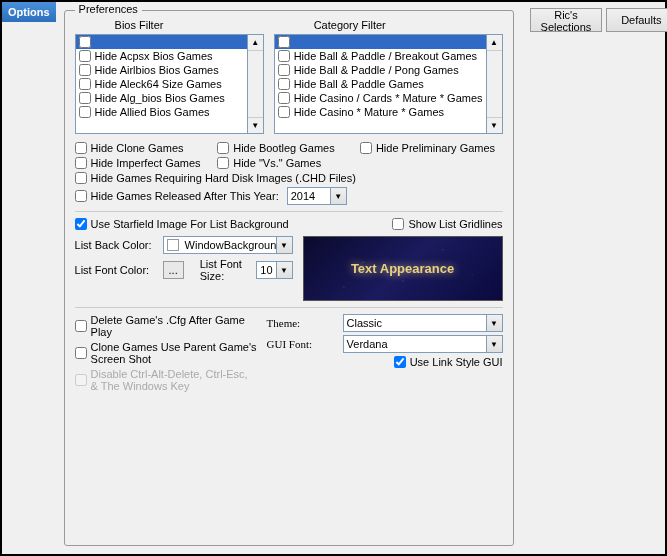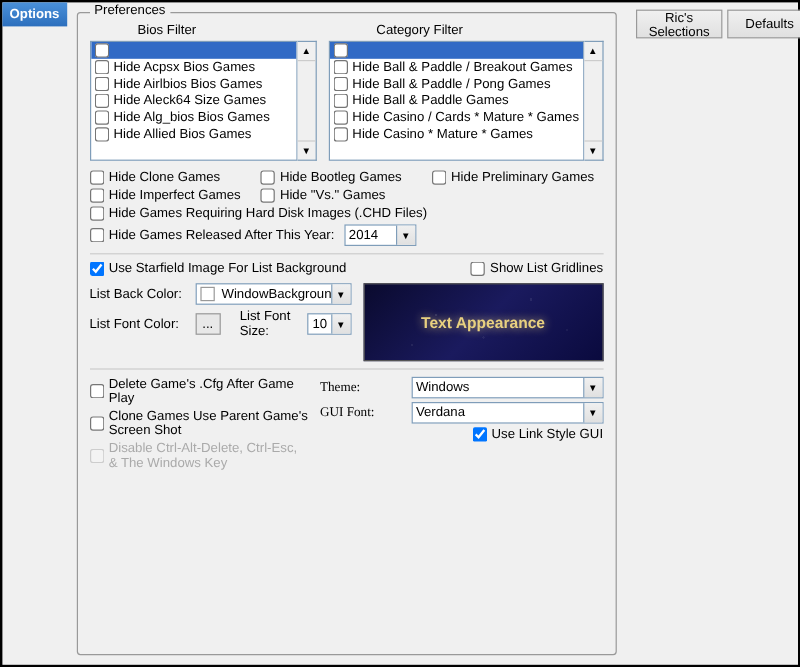--- a/index.html
+++ b/index.html
@@ -429,21 +429,21 @@
           </div>
           <div class="checkbox-row">
             <input type="checkbox" disabled="" style="">
             <label style="color:#aaa;">Disable Ctrl-Alt-Delete, Ctrl-Esc, &amp; The Windows Key</label>
           </div>
         </div>
         <div class="col-right-bottom">
           <div class="theme-row">
             <span class="theme-label">Theme:</span>
             <div class="combo-wrapper" style="width:160px;">
-              <span class="combo-text">Windows</span>
+              <span class="combo-text">Classic</span>
               <div class="combo-arrow-btn">▼</div>
             </div>
           </div>
           <div class="theme-row">
             <span class="theme-label">GUI Font:</span>
             <div class="combo-wrapper" style="width:160px;">
               <span class="combo-text">Verdana</span>
               <div class="combo-arrow-btn">▼</div>
             </div>
           </div>

